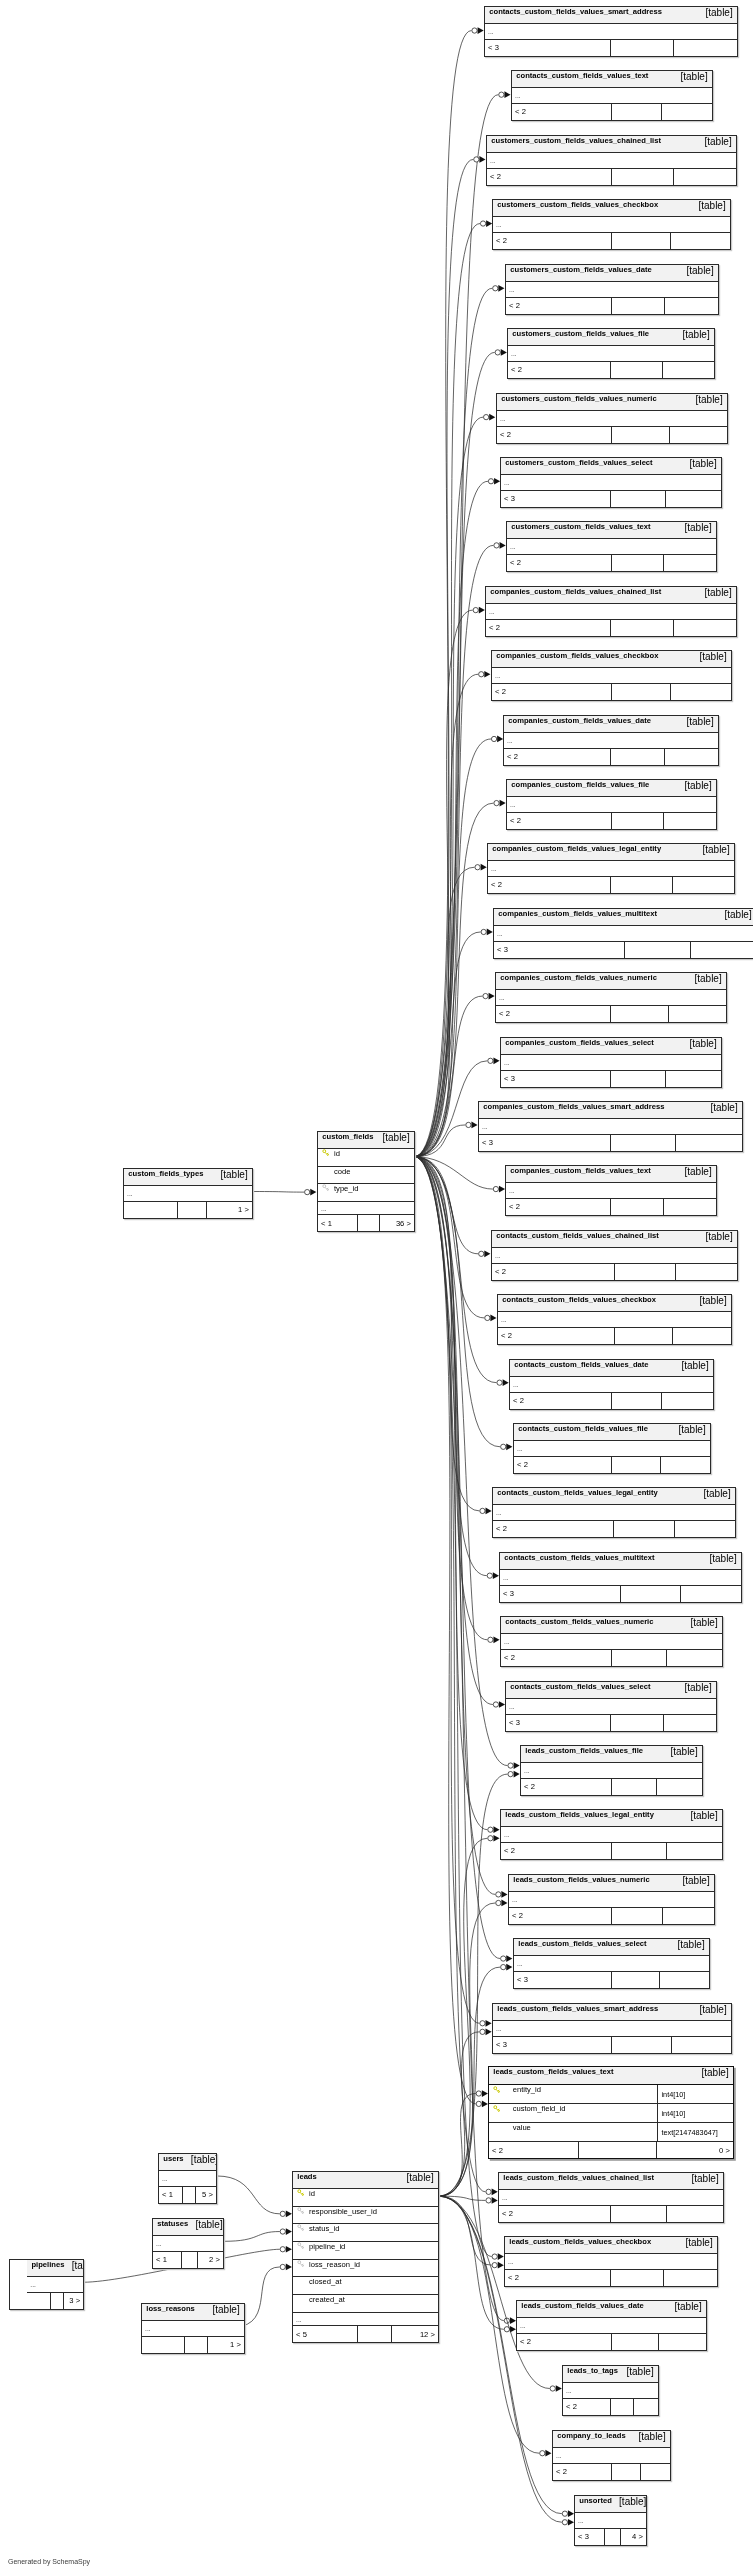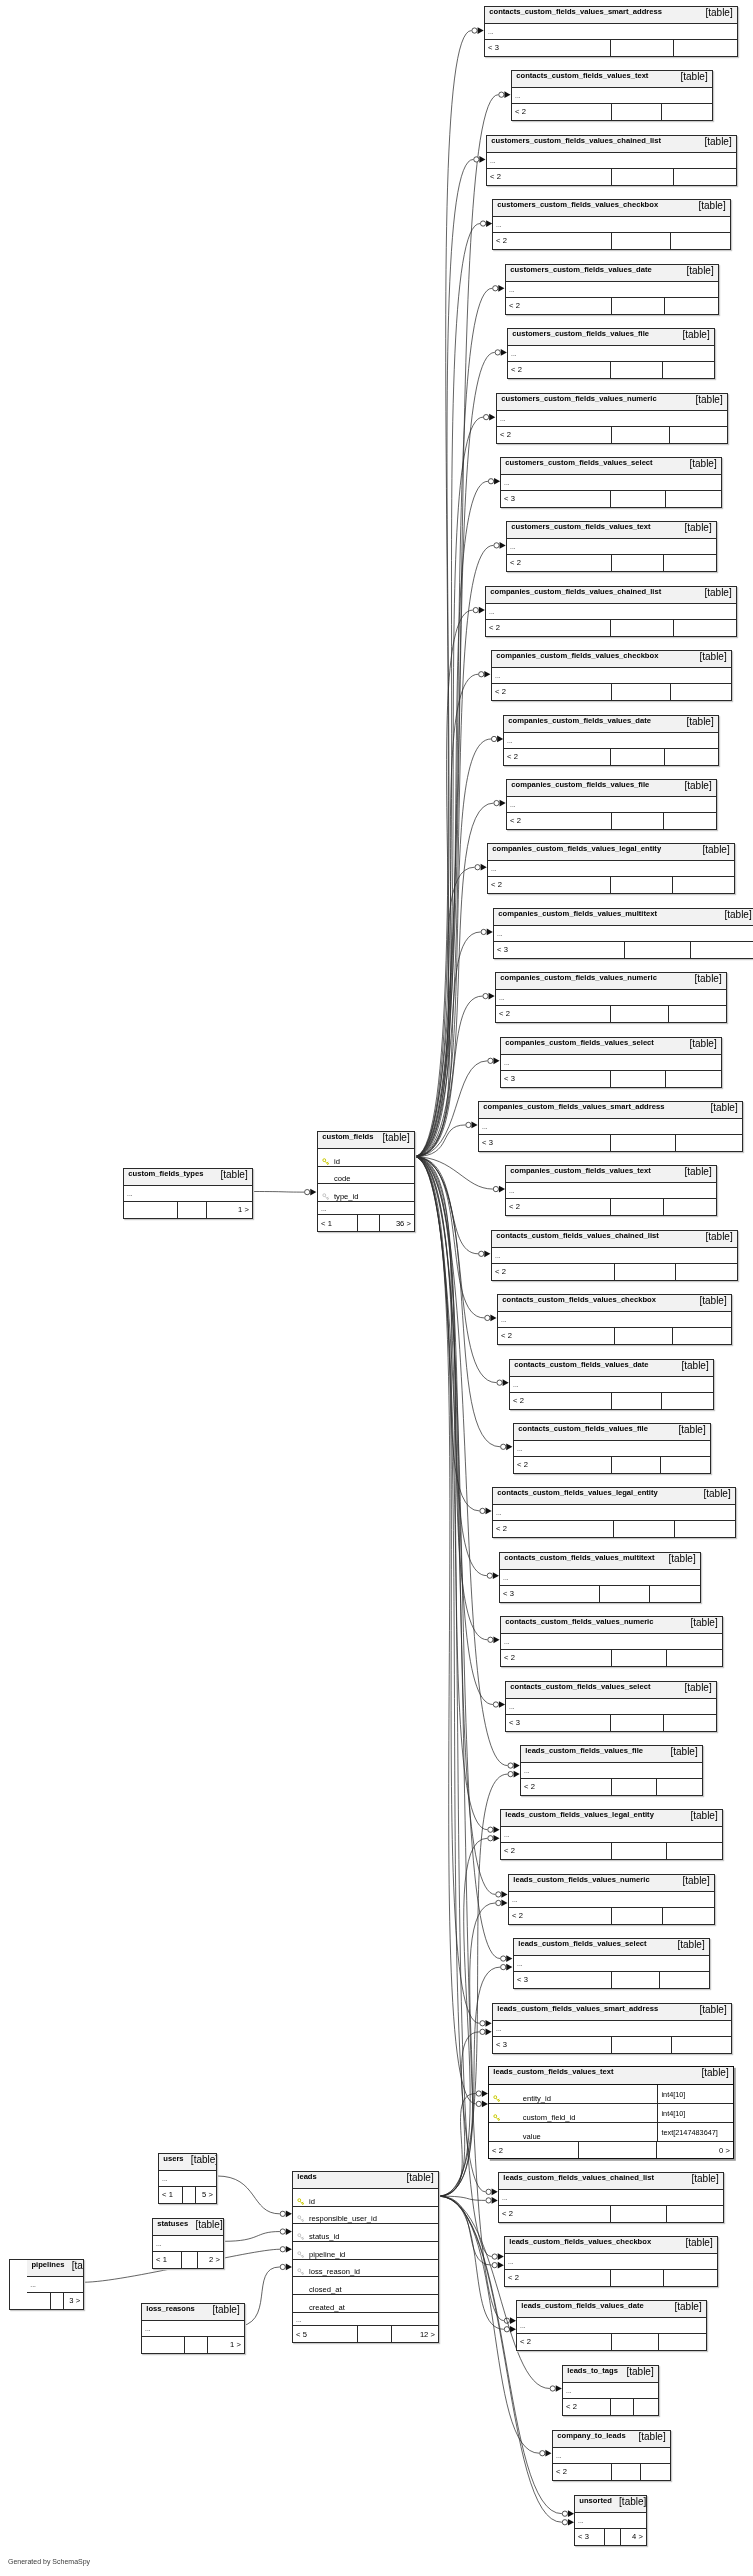--- a/index.html
+++ b/index.html
@@ -9,24 +9,24 @@
   #tables{position:absolute;left:0;top:0;width:100%;height:100%;z-index:2;}
   .tbl{position:absolute;box-sizing:border-box;border:0.6px solid #2a2a2a;background:#fff;
        box-shadow:1.2px 1.2px 0 #c9c9c9;font-size:7.3px;}
   .tbl.focus{border:1.2px solid #101010;box-shadow:1.8px 1.8px 0 #9c9c9c;}
   .hd{box-sizing:border-box;height:16.5px;display:flex;justify-content:space-between;
       background:#f2f2f2;border-bottom:0.6px solid #2a2a2a;padding:0 4.3px;white-space:nowrap;overflow:hidden;}
   .detail .hd{height:17px}
   .focus .hd{height:18.3px;border-bottom:0.6px solid #101010;}
   .hd b{font-size:7.6px;}
   .hd .tt{font-weight:normal;font-size:10px;margin-left:7.3px;}
-  .crow{box-sizing:border-box;height:17.7px;border-bottom:0.6px solid #2a2a2a;display:flex;align-items:flex-end;
+  .crow{box-sizing:border-box;height:17.7px;border-bottom:0.6px solid #2a2a2a;display:flex;align-items:flex-start;
         padding:0 3.7px;gap:4.3px;font-size:7.6px;white-space:nowrap;}
   .focus .crow{height:19px;padding:0;gap:0;}
-  .focus .cname{flex:0 0 69%;display:flex;align-items:center;gap:22px;padding-left:3.7px;box-sizing:border-box;overflow:hidden;}
+  .focus .cname{flex:0 0 69%;display:flex;align-items:center;gap:12px;padding-left:3.7px;box-sizing:border-box;overflow:hidden;}
   .focus .ctype{flex:1;border-left:0.6px solid #2a2a2a;align-self:stretch;display:flex;align-items:center;
                 padding-left:3.1px;font-size:7.3px;overflow:hidden;}
   .keyic{width:8px;height:8px;flex:0 0 8px;}
   .nokey{width:8px;height:8px;flex:0 0 8px;}
   .ell{box-sizing:border-box;height:16px;border-bottom:0.6px solid #2a2a2a;display:flex;align-items:center;
        padding-left:3.1px;color:#3a3a3a;font-size:6.7px;}
   .detail .ell{height:13.4px;}
   .ft{display:flex;height:16px;box-sizing:border-box;font-size:7.6px;}
   .ft div{box-sizing:border-box;display:flex;align-items:center;padding:0 3.1px;overflow:hidden;white-space:nowrap;}
   .ft .f1{border-right:0.6px solid #2a2a2a;}
@@ -595,21 +595,21 @@
         <b>contacts_custom_fields_values_legal_entity</b>
         <span class="tt">[table]</span>
       </div>
       <div class="ell">...</div>
       <div class="ft">
         <div class="f1">&lt; 2</div>
         <div class="f2"></div>
         <div class="f3"></div>
       </div>
     </div>
-    <div class="tbl box sp-a" style="left: 499px; top: 1552px; width: 202px;">
+    <div class="tbl box sp-a" style="left: 499px; top: 1552px; width: 243px;">
       <div class="hd">
         <b>contacts_custom_fields_values_multitext</b>
         <span class="tt">[table]</span>
       </div>
       <div class="ell">...</div>
       <div class="ft">
         <div class="f1">&lt; 3</div>
         <div class="f2"></div>
         <div class="f3"></div>
       </div>

